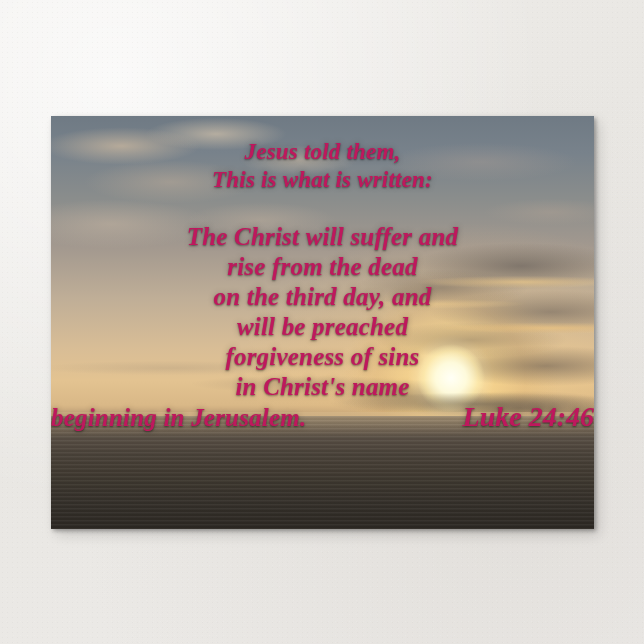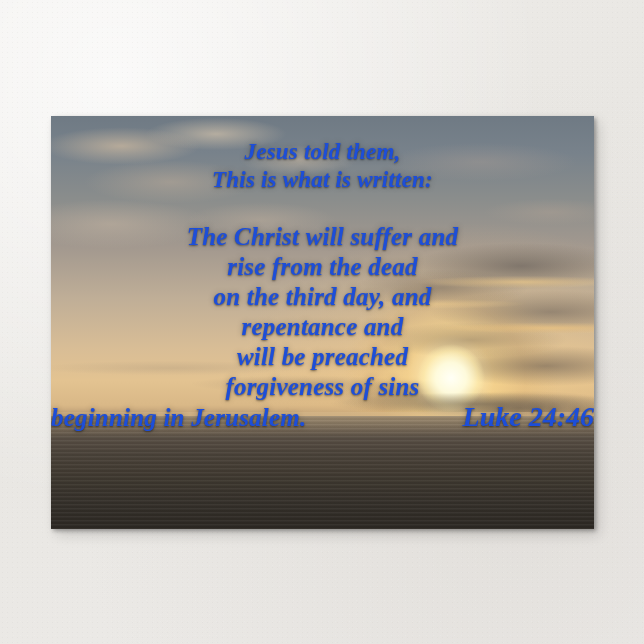--- a/index.html
+++ b/index.html
@@ -170,21 +170,21 @@
     height: 26px;
     background: linear-gradient(to bottom, rgba(216,186,140,0.55), rgba(216,186,140,0));
   }
 
   
   #verse-overlay {
     position: absolute;
     inset: 0;
     padding-top: 22px;
     box-sizing: border-box;
-    color: #1d4ed8;
+    color: #be185d;
     font-family: "Liberation Serif", serif;
     font-style: italic;
     font-weight: bold;
     text-align: center;
     text-shadow:
       0 1px 2px rgba(0,0,0,0.45),
       0 0 6px rgba(0,0,0,0.25);
   }
   .verse-line {
     font-size: 25px;
@@ -236,23 +236,23 @@
   <div id="verse-overlay">
 
     <div class="verse-line lead">Jesus told them,</div>
     <div class="verse-line lead">This is what is written:</div>
 
     <div class="verse-gap"></div>
 
     <div class="verse-line">The Christ will suffer and</div>
     <div class="verse-line">rise from the dead</div>
     <div class="verse-line">on the third day, and</div>
-    <div class="verse-line">repentance and</div>
     <div class="verse-line">will be preached</div>
     <div class="verse-line">forgiveness of sins</div>
+    <div class="verse-line">in Christ's name</div>
 
     <div id="last-line-row">
       <span class="verse-line">beginning in Jerusalem.</span>
       <span id="verse-reference">Luke 24:46</span>
     </div>
 
   </div>
 </div>
 
 </body></html>

